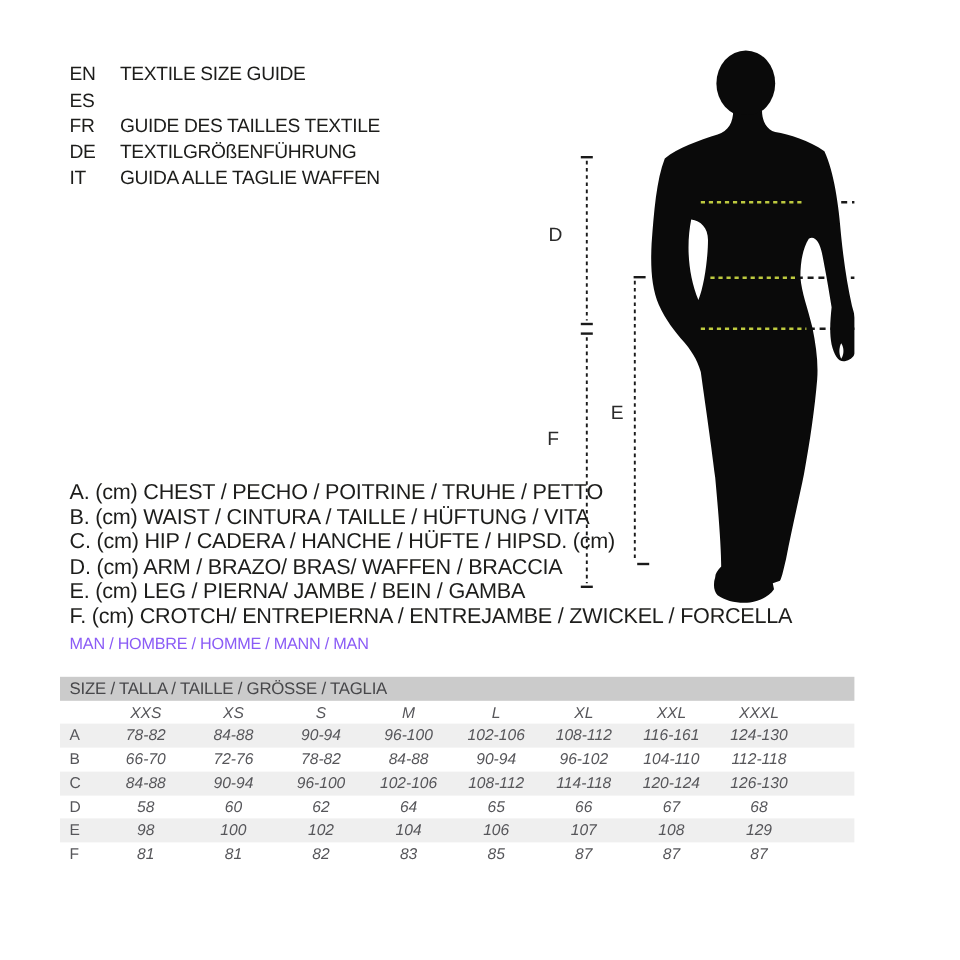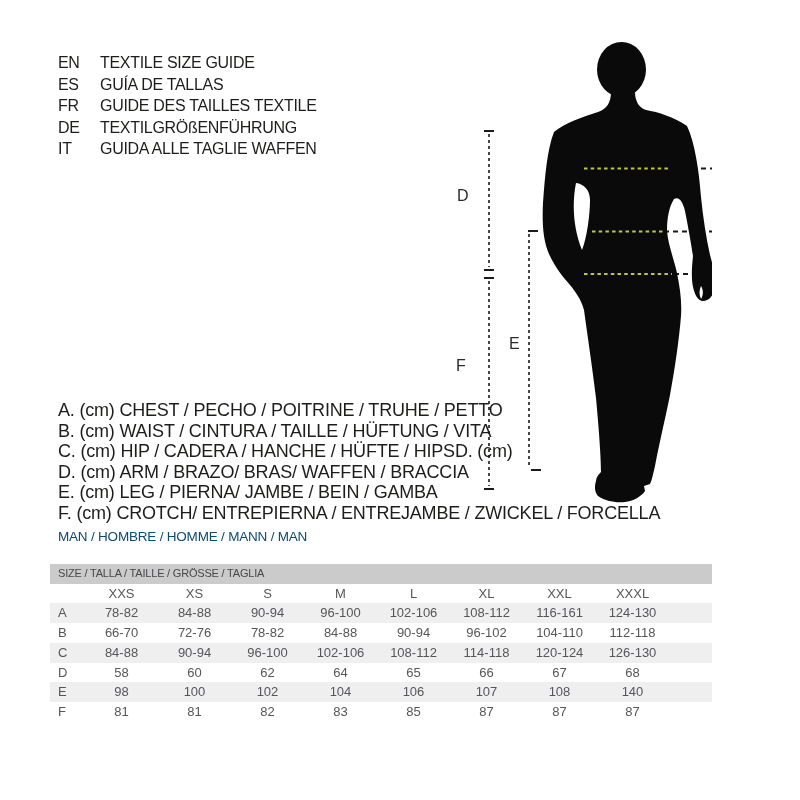--- a/index.html
+++ b/index.html
@@ -9,44 +9,43 @@
   }
   
   .titles{position:absolute;left:58px;top:52px;}
   .title-row{display:flex;height:21.6px;line-height:21.6px;font-size:16px;letter-spacing:-0.3px;color:#1d1d1b;}
   .title-row .code{width:42px;flex:0 0 42px;}
   
   .figure-wrap{position:absolute;left:440px;top:20px;width:320px;height:500px;}
   
   .legend{position:absolute;left:58px;top:400px;}
   .legend-line{height:20.6px;line-height:20.6px;font-size:18px;letter-spacing:-0.2px;color:#1d1d1b;white-space:nowrap;}
-  .gender-line{position:absolute;left:58px;top:529px;font-size:13.5px;letter-spacing:-0.2px;color:#0c4a6e;}
+  .gender-line{position:absolute;left:58px;top:529px;font-size:13.5px;letter-spacing:-0.2px;color:#8b5cf6;}
   
   .size-table{position:absolute;left:50px;top:564px;width:697px;font-size:13px;color:#56565a;}
-  .tbl-header{height:19.5px;line-height:19.5px;background:#cbcbcb;color:#47474a;font-size:11px;
+  .tbl-header{height:19.5px;line-height:19.5px;background:#cbcbcb;color:#47474a;font-size:14px;
               letter-spacing:-0.2px;padding-left:8px;box-sizing:border-box;}
   .tbl-row{display:flex;height:19.8px;line-height:19.8px;}
   .tbl-row.stripe{background:#efefef;}
   .cell-label{flex:0 0 35px;padding-left:8px;box-sizing:border-box;text-align:left;}
-  .cell{flex:0 0 73px;text-align:center;}
+  .cell{flex:0 0 73px;text-align:center;font-style:italic;}
   .cell-fill{flex:1 1 auto;}
 </style>
 </head>
 <body>
 
 <div class="canvas">
 
   <div class="titles">
     <div class="title-row">
       <span class="code">EN</span>
       <span class="ttl">TEXTILE SIZE GUIDE</span>
     </div>
     <div class="title-row">
       <span class="code">ES</span>
-      <span class="ttl">GUÍA DE TALLAS</span>
     </div>
     <div class="title-row">
       <span class="code">FR</span>
       <span class="ttl">GUIDE DES TAILLES TEXTILE</span>
     </div>
     <div class="title-row">
       <span class="code">DE</span>
       <span class="ttl">TEXTILGRÖßENFÜHRUNG</span>
     </div>
     <div class="title-row">
@@ -220,21 +219,21 @@
 
     <div class="tbl-row stripe">
       <span class="cell-label">E</span>
       <span class="cell">98</span>
       <span class="cell">100</span>
       <span class="cell">102</span>
       <span class="cell">104</span>
       <span class="cell">106</span>
       <span class="cell">107</span>
       <span class="cell">108</span>
-      <span class="cell">140</span>
+      <span class="cell">129</span>
       <span class="cell-fill"></span>
     </div>
 
     <div class="tbl-row">
       <span class="cell-label">F</span>
       <span class="cell">81</span>
       <span class="cell">81</span>
       <span class="cell">82</span>
       <span class="cell">83</span>
       <span class="cell">85</span>

